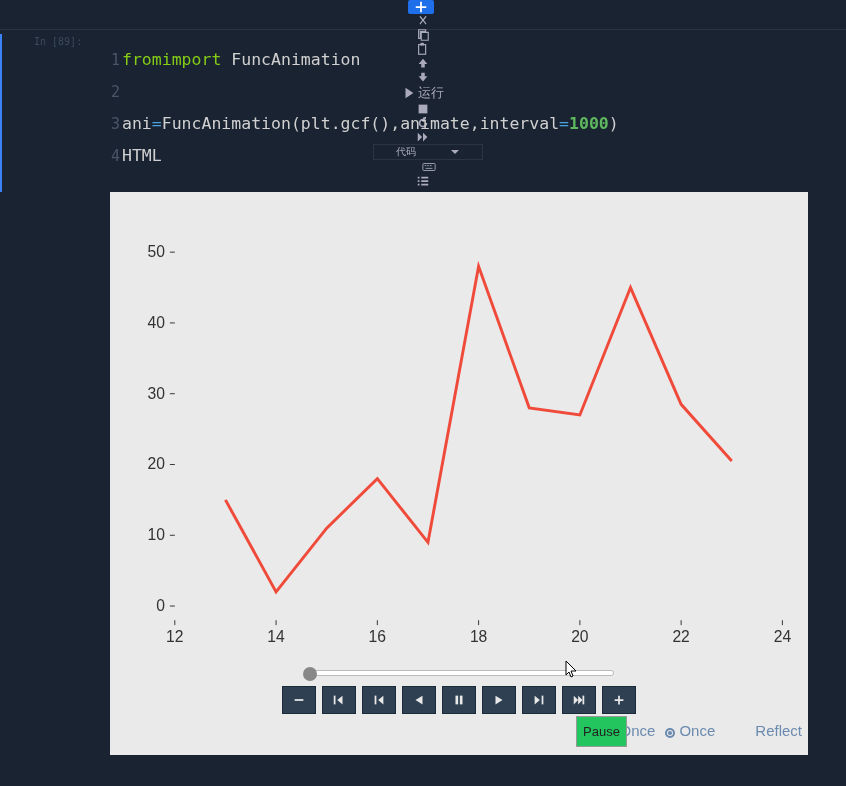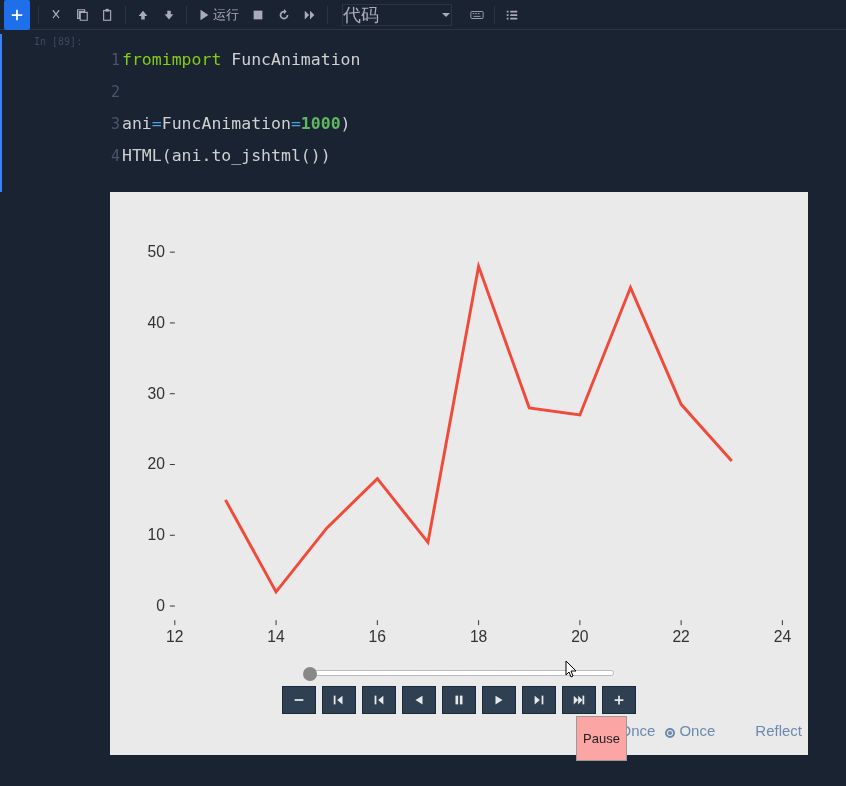--- a/index.html
+++ b/index.html
@@ -13,20 +13,21 @@
   }
   .toolbar {
     height: 30px;
     background: #1a2332;
     border-bottom: 1px solid #2a3442;
     display: flex;
     align-items: center;
     padding: 0 4px;
     gap: 0;
     font-size: 13px;
+    flex-direction: column;
   }
   .tbtn {
     width: 26px;
     height: 24px;
     display: flex;
     align-items: center;
     justify-content: center;
     color: #aab;
     cursor: pointer;
     border-radius: 2px;
@@ -35,22 +36,22 @@
   .tbtn.add { background: #1f6feb; color: #fff; margin-right:4px; height:30px; }
   .tbtn.add svg { fill: #fff; }
   .sep { width: 1px; height: 18px; background: #2a3442; margin: 0 4px; }
   .run-label { color: #aab; font-size: 13px; margin-left: 2px; }
   .celltype {
     background: #1a2332;
     color: #aab;
     border: 1px solid #2a3442;
     height: 22px;
     width: 110px;
-    padding: 0 0;
-    font-size: 18px;
+    padding: 0 22px;
+    font-size: 10px;
     display:flex; align-items:center; justify-content:space-between;
     margin-left: 10px;
   }
   .celltype svg { width:10px; height:10px; fill:#aab; }
   
   .cell-area {
     display: flex;
     padding-top: 4px;
   }
   .gutter {
@@ -140,24 +141,24 @@
   .radio {
     width:10px; height:10px; border:2px solid #6a8aaf; border-radius:50%;
     display:inline-block; vertical-align:middle; margin-right:4px;
     position:relative; top:1px;
   }
   .radio.sel::after {
     content:''; position:absolute; inset:1px; background:#6a8aaf; border-radius:50%;
   }
   .tooltip {
     position:absolute;
-    background:#fca5a5;
+    background:#22c55e;
     color:#222;
     font-size:13px;
-    padding:14px 6px;
+    padding:7px 6px;
     border:1px solid #999;
     font-family: sans-serif;
     left: 460px;
     top: -2px;
   }
   .cursor-icon {
     position:absolute;
     left: 448px;
     top: -22px;
     width:16px; height:20px;
@@ -247,22 +248,22 @@
       </svg>
     </div>
 </div>
 
 <div class="cell-area">
   <div class="gutter"></div>
   <div class="prompt">In [89]:</div>
   <div class="code-block">
     <div class="code-line"><span class="lineno">1</span><span class="kw">from</span><span class="kw">import</span><span class="plain"> FuncAnimation</span></div>
     <div class="code-line"><span class="lineno">2</span></div>
-    <div class="code-line"><span class="lineno">3</span><span class="plain">ani</span><span class="fn">=</span><span class="plain">FuncAnimation</span><span class="fn">=</span><span class="num">1000</span><span class="plain">)</span></div>
-    <div class="code-line"><span class="lineno">4</span><span class="plain">HTML</span><span class="plain">(ani.to_jshtml())</span></div>
+    <div class="code-line"><span class="lineno">3</span><span class="plain">ani</span><span class="fn">=</span><span class="plain">FuncAnimation</span><span class="plain">(plt.gcf(),animate,interval</span><span class="fn">=</span><span class="num">1000</span><span class="plain">)</span></div>
+    <div class="code-line"><span class="lineno">4</span><span class="plain">HTML</span></div>
   </div>
 </div>
 
 <div class="output">
   <div class="chart-wrap">
     <svg class="chart" id="chart" viewBox="0 0 700 460">
         <line x1="60" y1="420" x2="60" y2="425" stroke="#333"></line>
         <text x="60" y="442" text-anchor="middle" font-size="16" fill="#333" font-family="sans-serif">12</text>
         <line x1="163.33333333333331" y1="420" x2="163.33333333333331" y2="425" stroke="#333"></line>
         <text x="163.33333333333331" y="442" text-anchor="middle" font-size="16" fill="#333" font-family="sans-serif">14</text>

